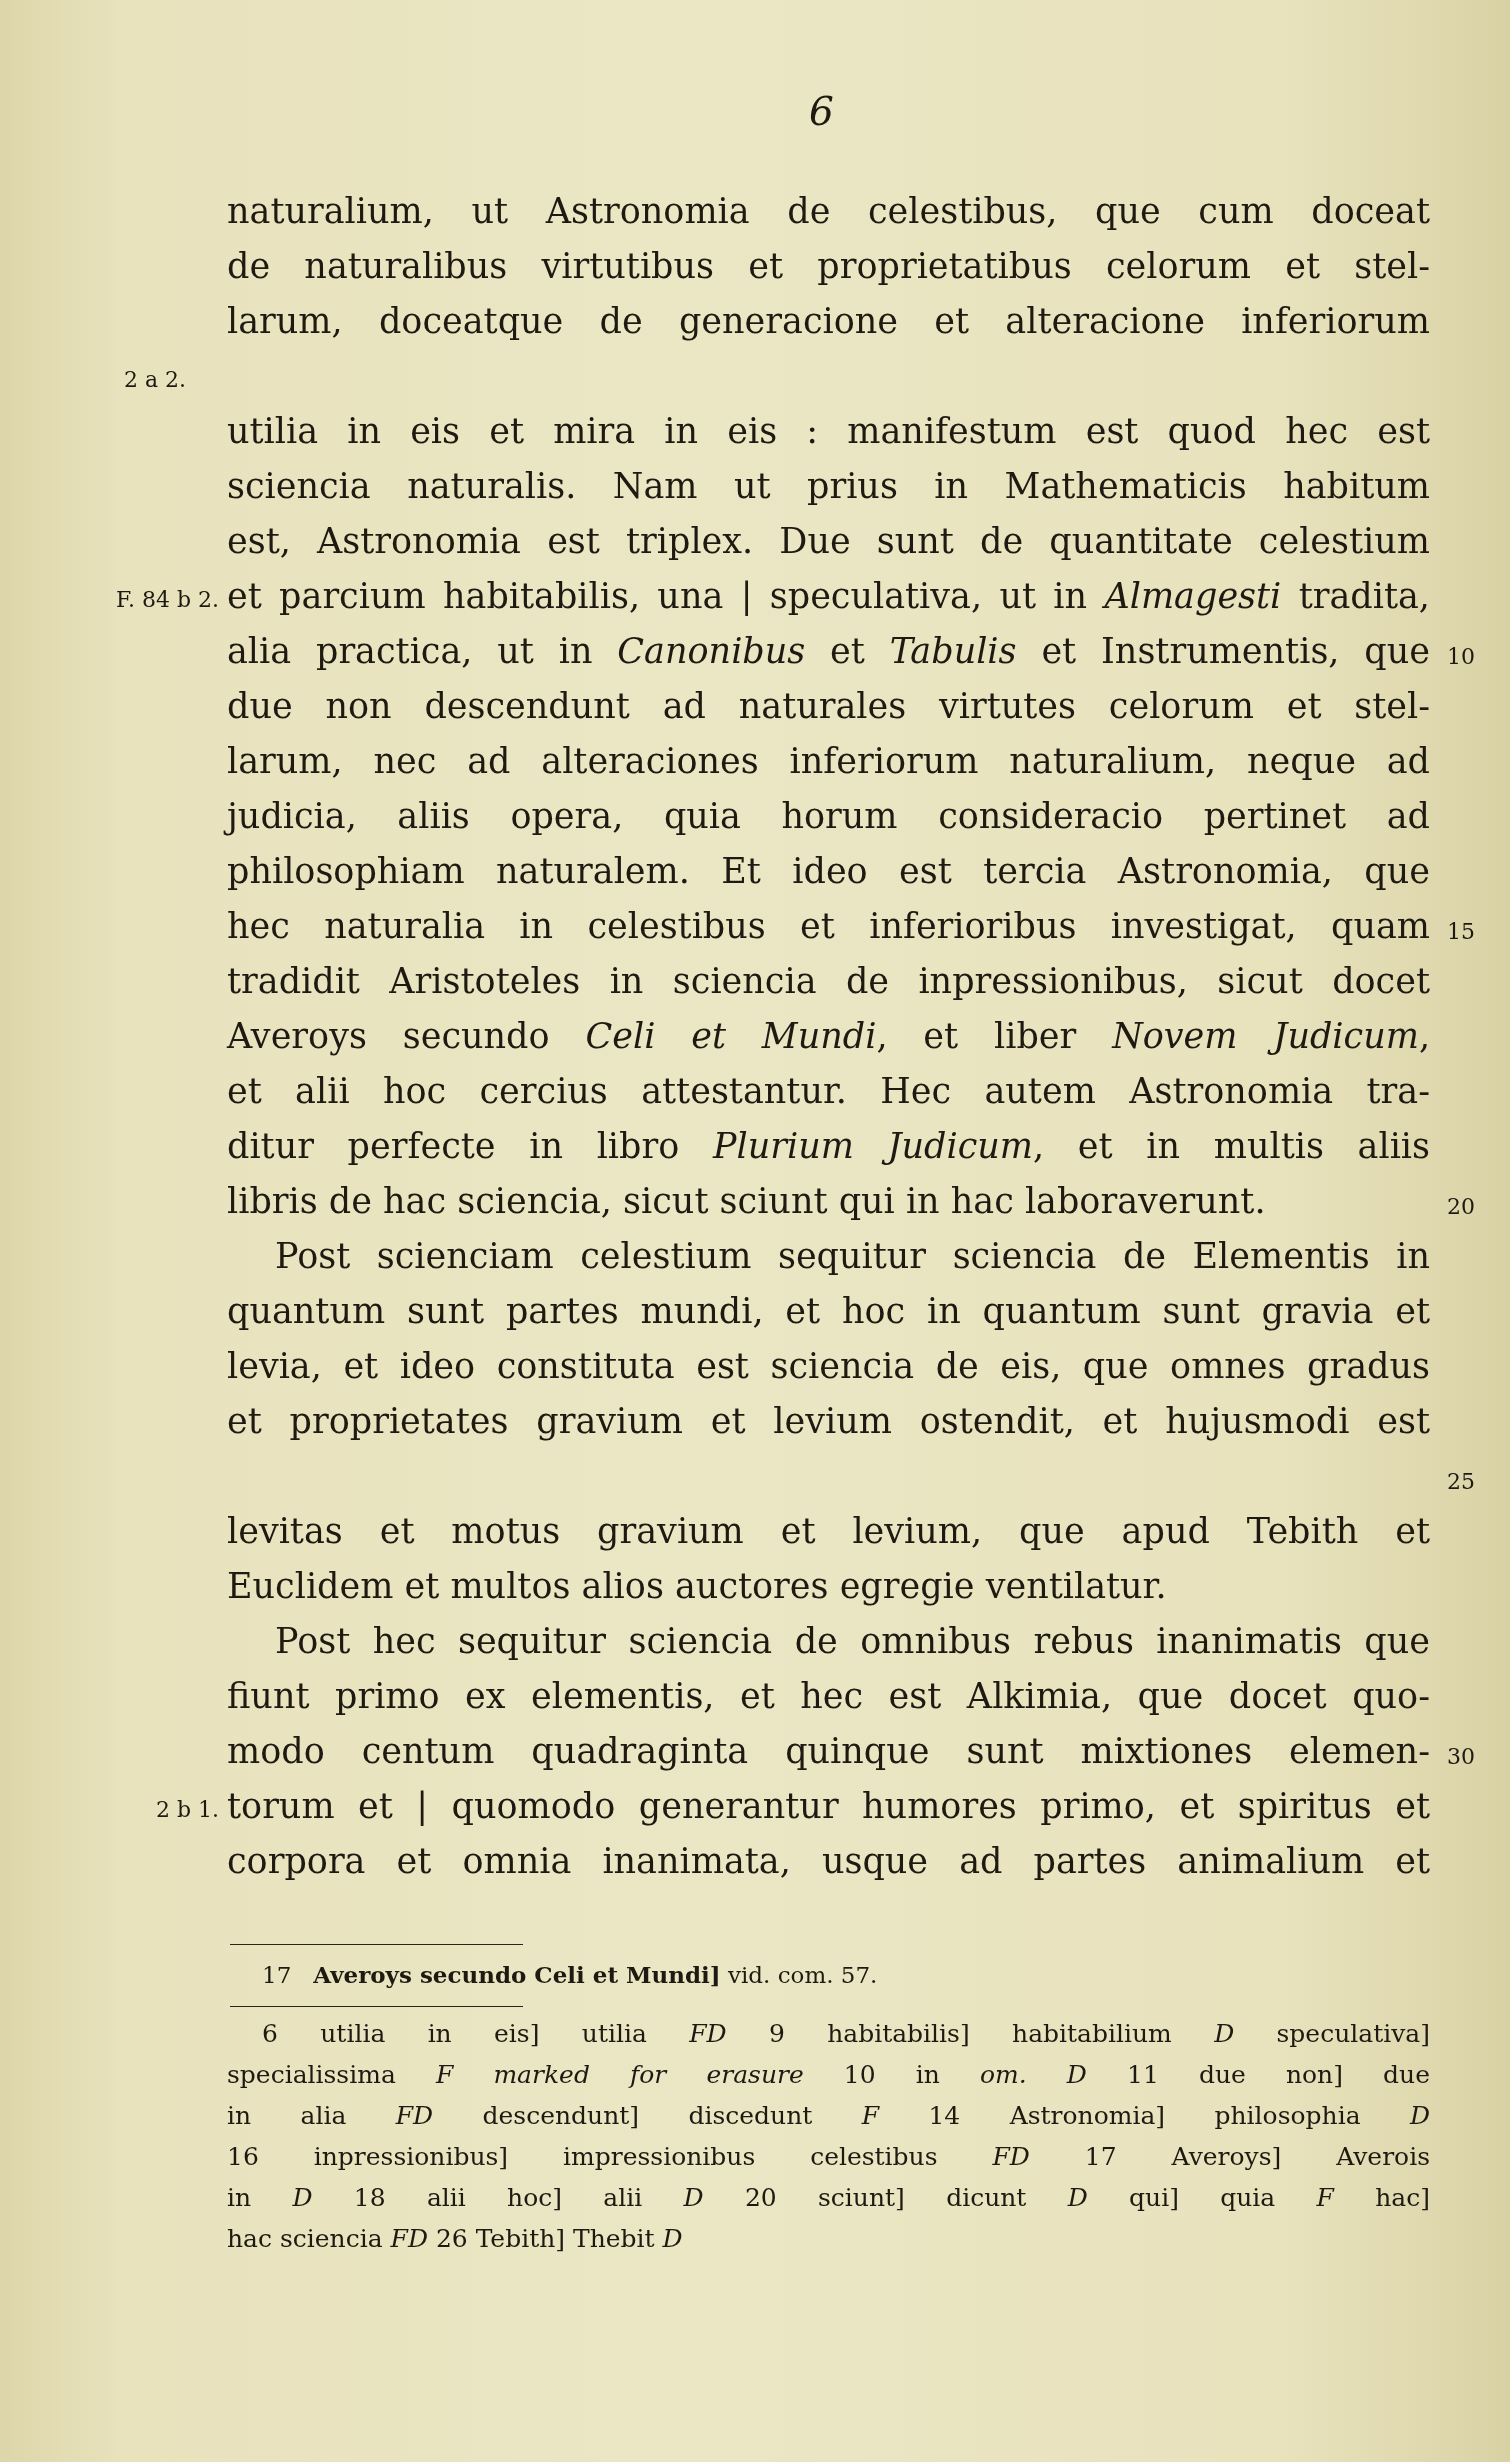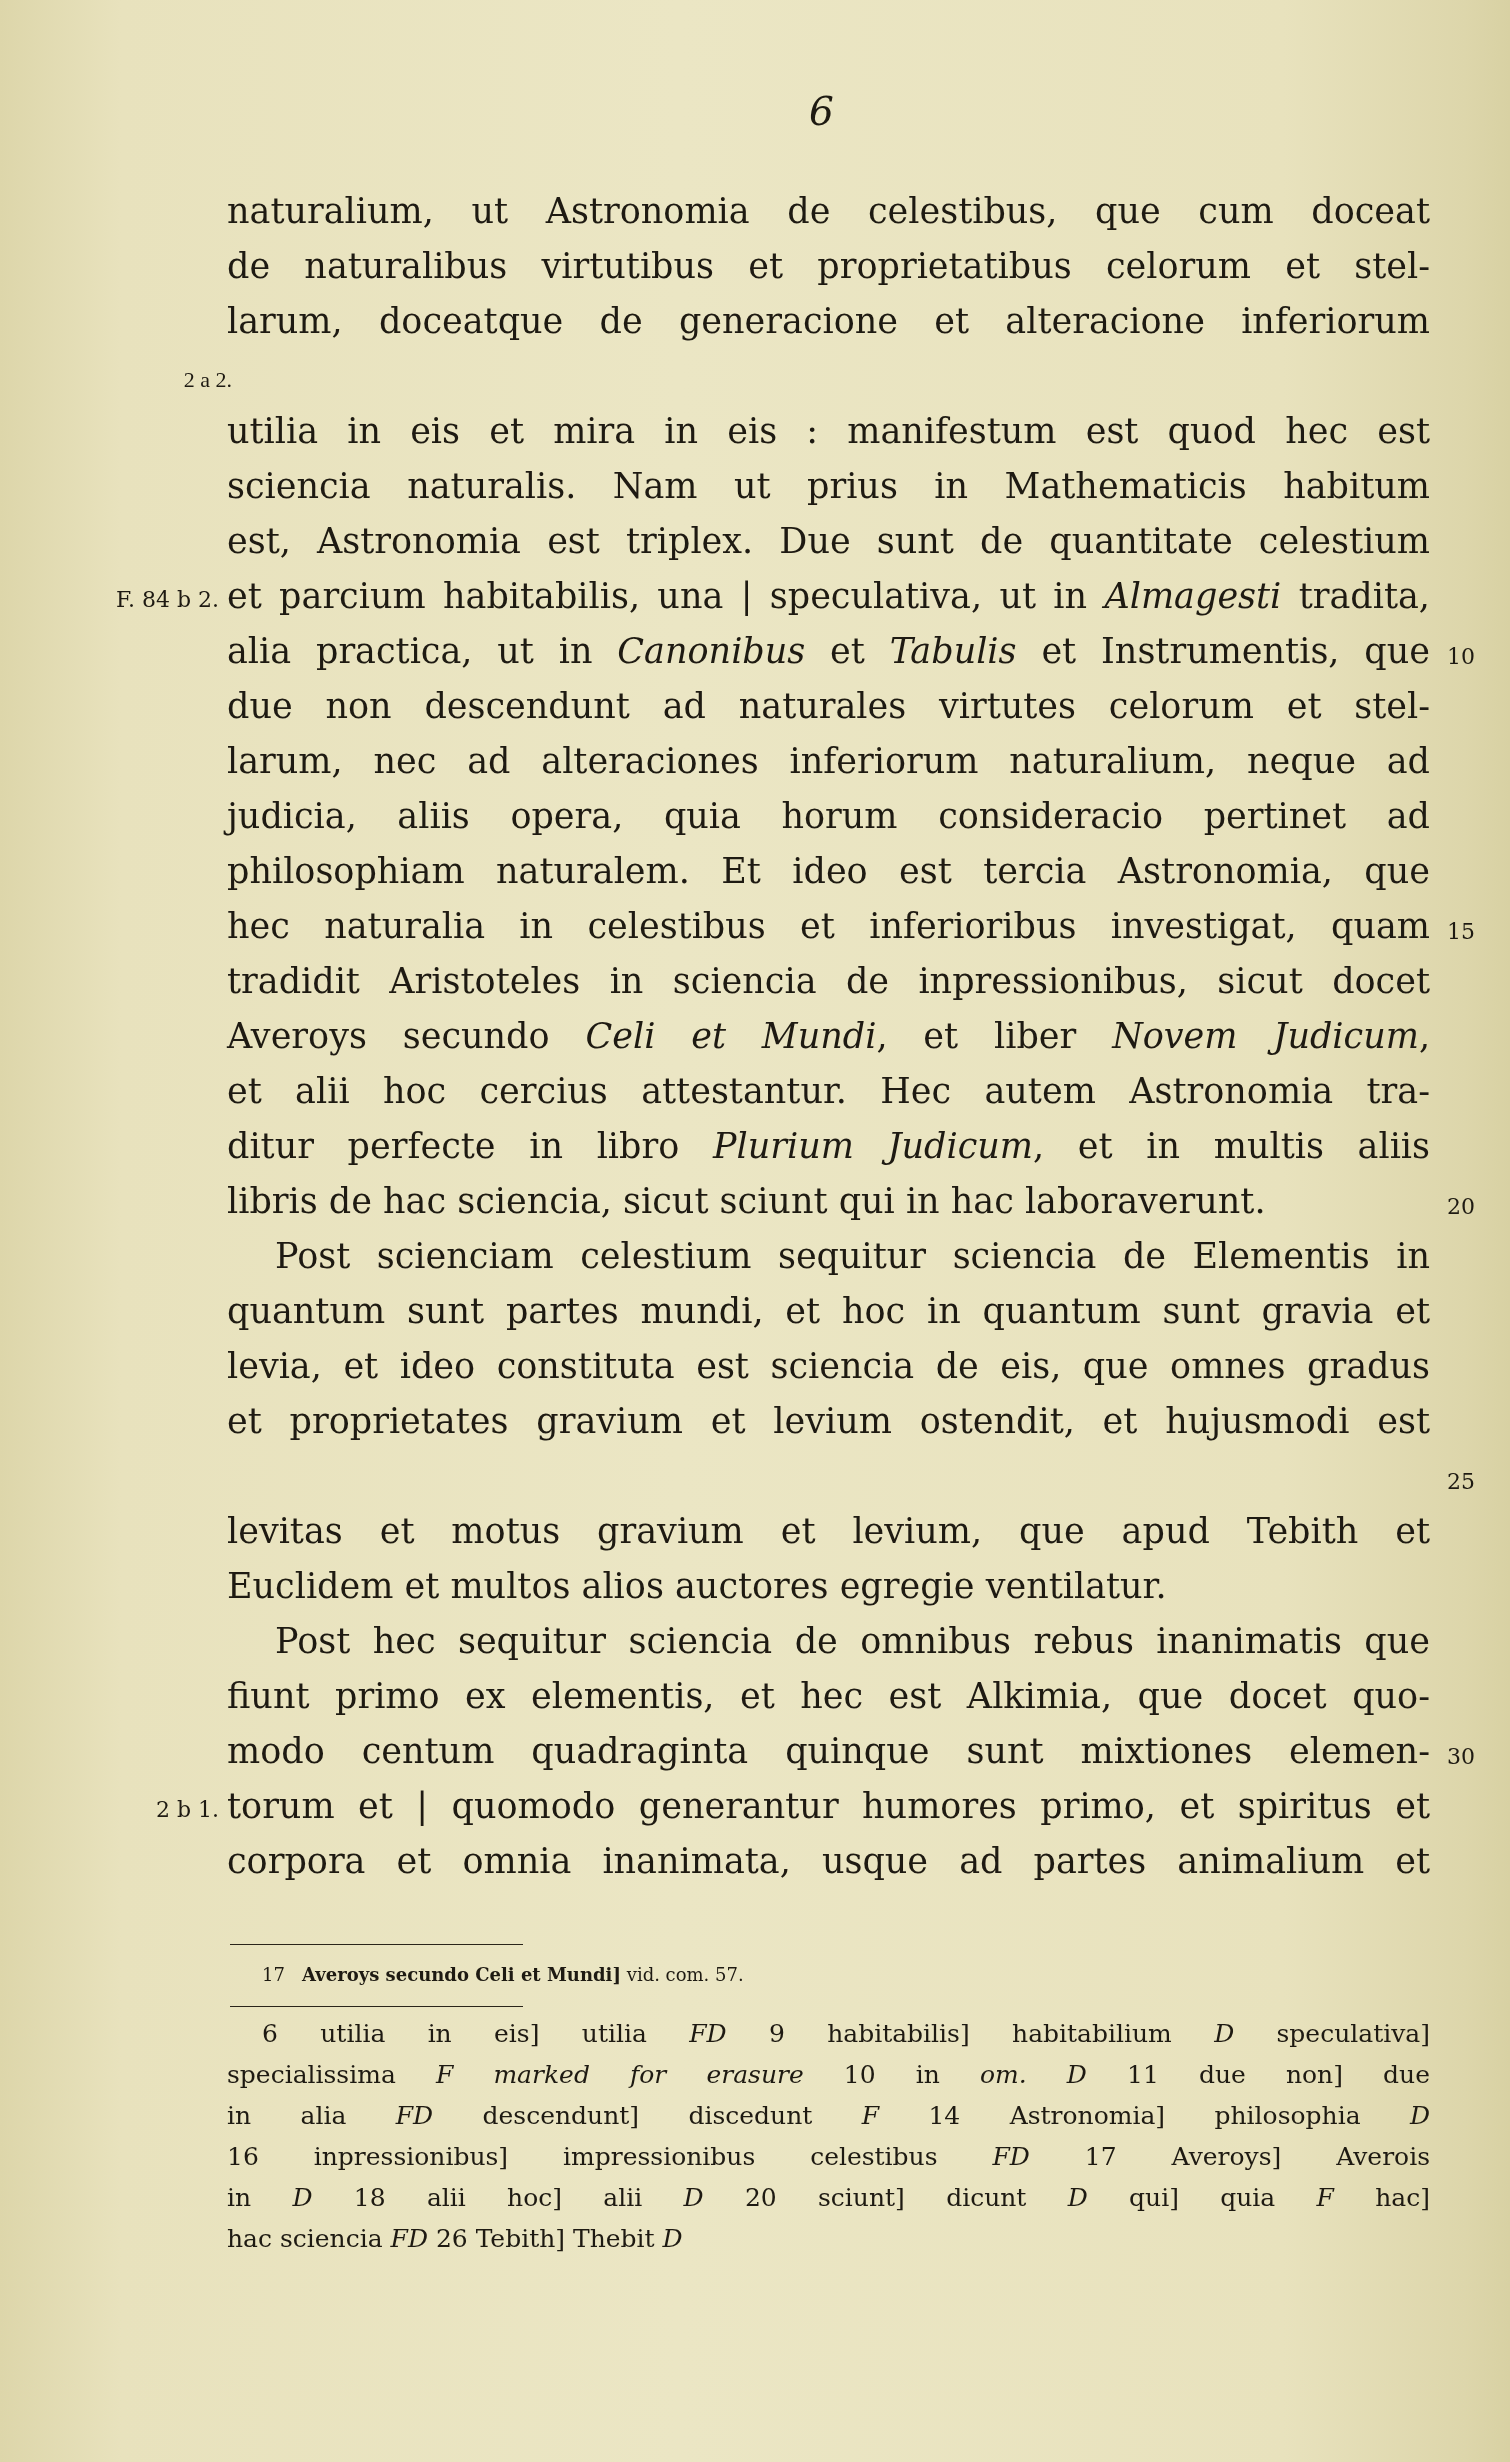--- a/index.html
+++ b/index.html
@@ -33,21 +33,21 @@
     font-size: 22px; white-space: nowrap;
   }
   .rule {
     position: absolute; left: 230px; width: 293px; height: 0;
     border-top: 1.6px solid #2a251a;
   }
   .rule.r1 { top: 1944px; }
   .rule.r2 { top: 2006px; }
   .commentary {
     position: absolute; left: 262px; top: 1953px;
-    font-size: 18px; line-height: 44px; white-space: nowrap;
+    font-size: 23px; line-height: 44px; white-space: nowrap;
   }
   .commentary .lemma { font-weight: bold; font-family: "DejaVu Serif", serif; }
   .apparatus {
     position: absolute; left: 262px; top: 2013px; width: 1168px;
     font-size: 25px; line-height: 41px;
   }
   .app-line {
     position: relative; height: 41px; white-space: nowrap;
     text-align: justify; text-align-last: justify;
   }
@@ -59,21 +59,21 @@
 </style>
 </head>
 <body>
 
 <div class="page-number">6</div>
 
 <div class="body-text" id="body-text">
     <div class="line"><span>naturalium, ut Astronomia de celestibus, que cum doceat</span></div>
     <div class="line"><span>de naturalibus virtutibus et proprietatibus celorum et stel-</span></div>
     <div class="line"><span>larum, doceatque de generacione et alteracione inferiorum</span></div>
-    <div class="line"><span class="folio" style="right: 1198px; left: auto; font-family: Liberation Serif, serif;">2 a 2.</span></div>
+    <div class="line"><span class="folio" style="right: 1244px; left: auto;">2 a 2.</span></div>
     <div class="line"><span>utilia in eis et mira in eis : manifestum est quod hec est</span></div>
     <div class="line"><span>sciencia naturalis.  Nam ut prius in Mathematicis habitum</span></div>
     <div class="line"><span>est, Astronomia est triplex.  Due sunt de quantitate celestium</span></div>
     <div class="line"><span>et parcium habitabilis, una | speculativa, ut in </span><i>Almagesti</i><span> tradita,</span><span class="folio" style="right: 1211px; left: auto;">F. 84 b 2.</span></div>
     <div class="line"><span>alia practica, ut in </span><i>Canonibus</i><span> et </span><i>Tabulis</i><span> et Instrumentis, que</span><span class="lineno">10</span></div>
     <div class="line"><span>due non descendunt ad naturales virtutes celorum et stel-</span></div>
     <div class="line"><span>larum, nec ad alteraciones inferiorum naturalium, neque ad</span></div>
     <div class="line"><span>judicia, aliis opera, quia horum consideracio pertinet ad</span></div>
     <div class="line"><span>philosophiam naturalem.  Et ideo est tercia Astronomia, que</span></div>
     <div class="line"><span>hec naturalia in celestibus et inferioribus investigat, quam</span><span class="lineno">15</span></div>

